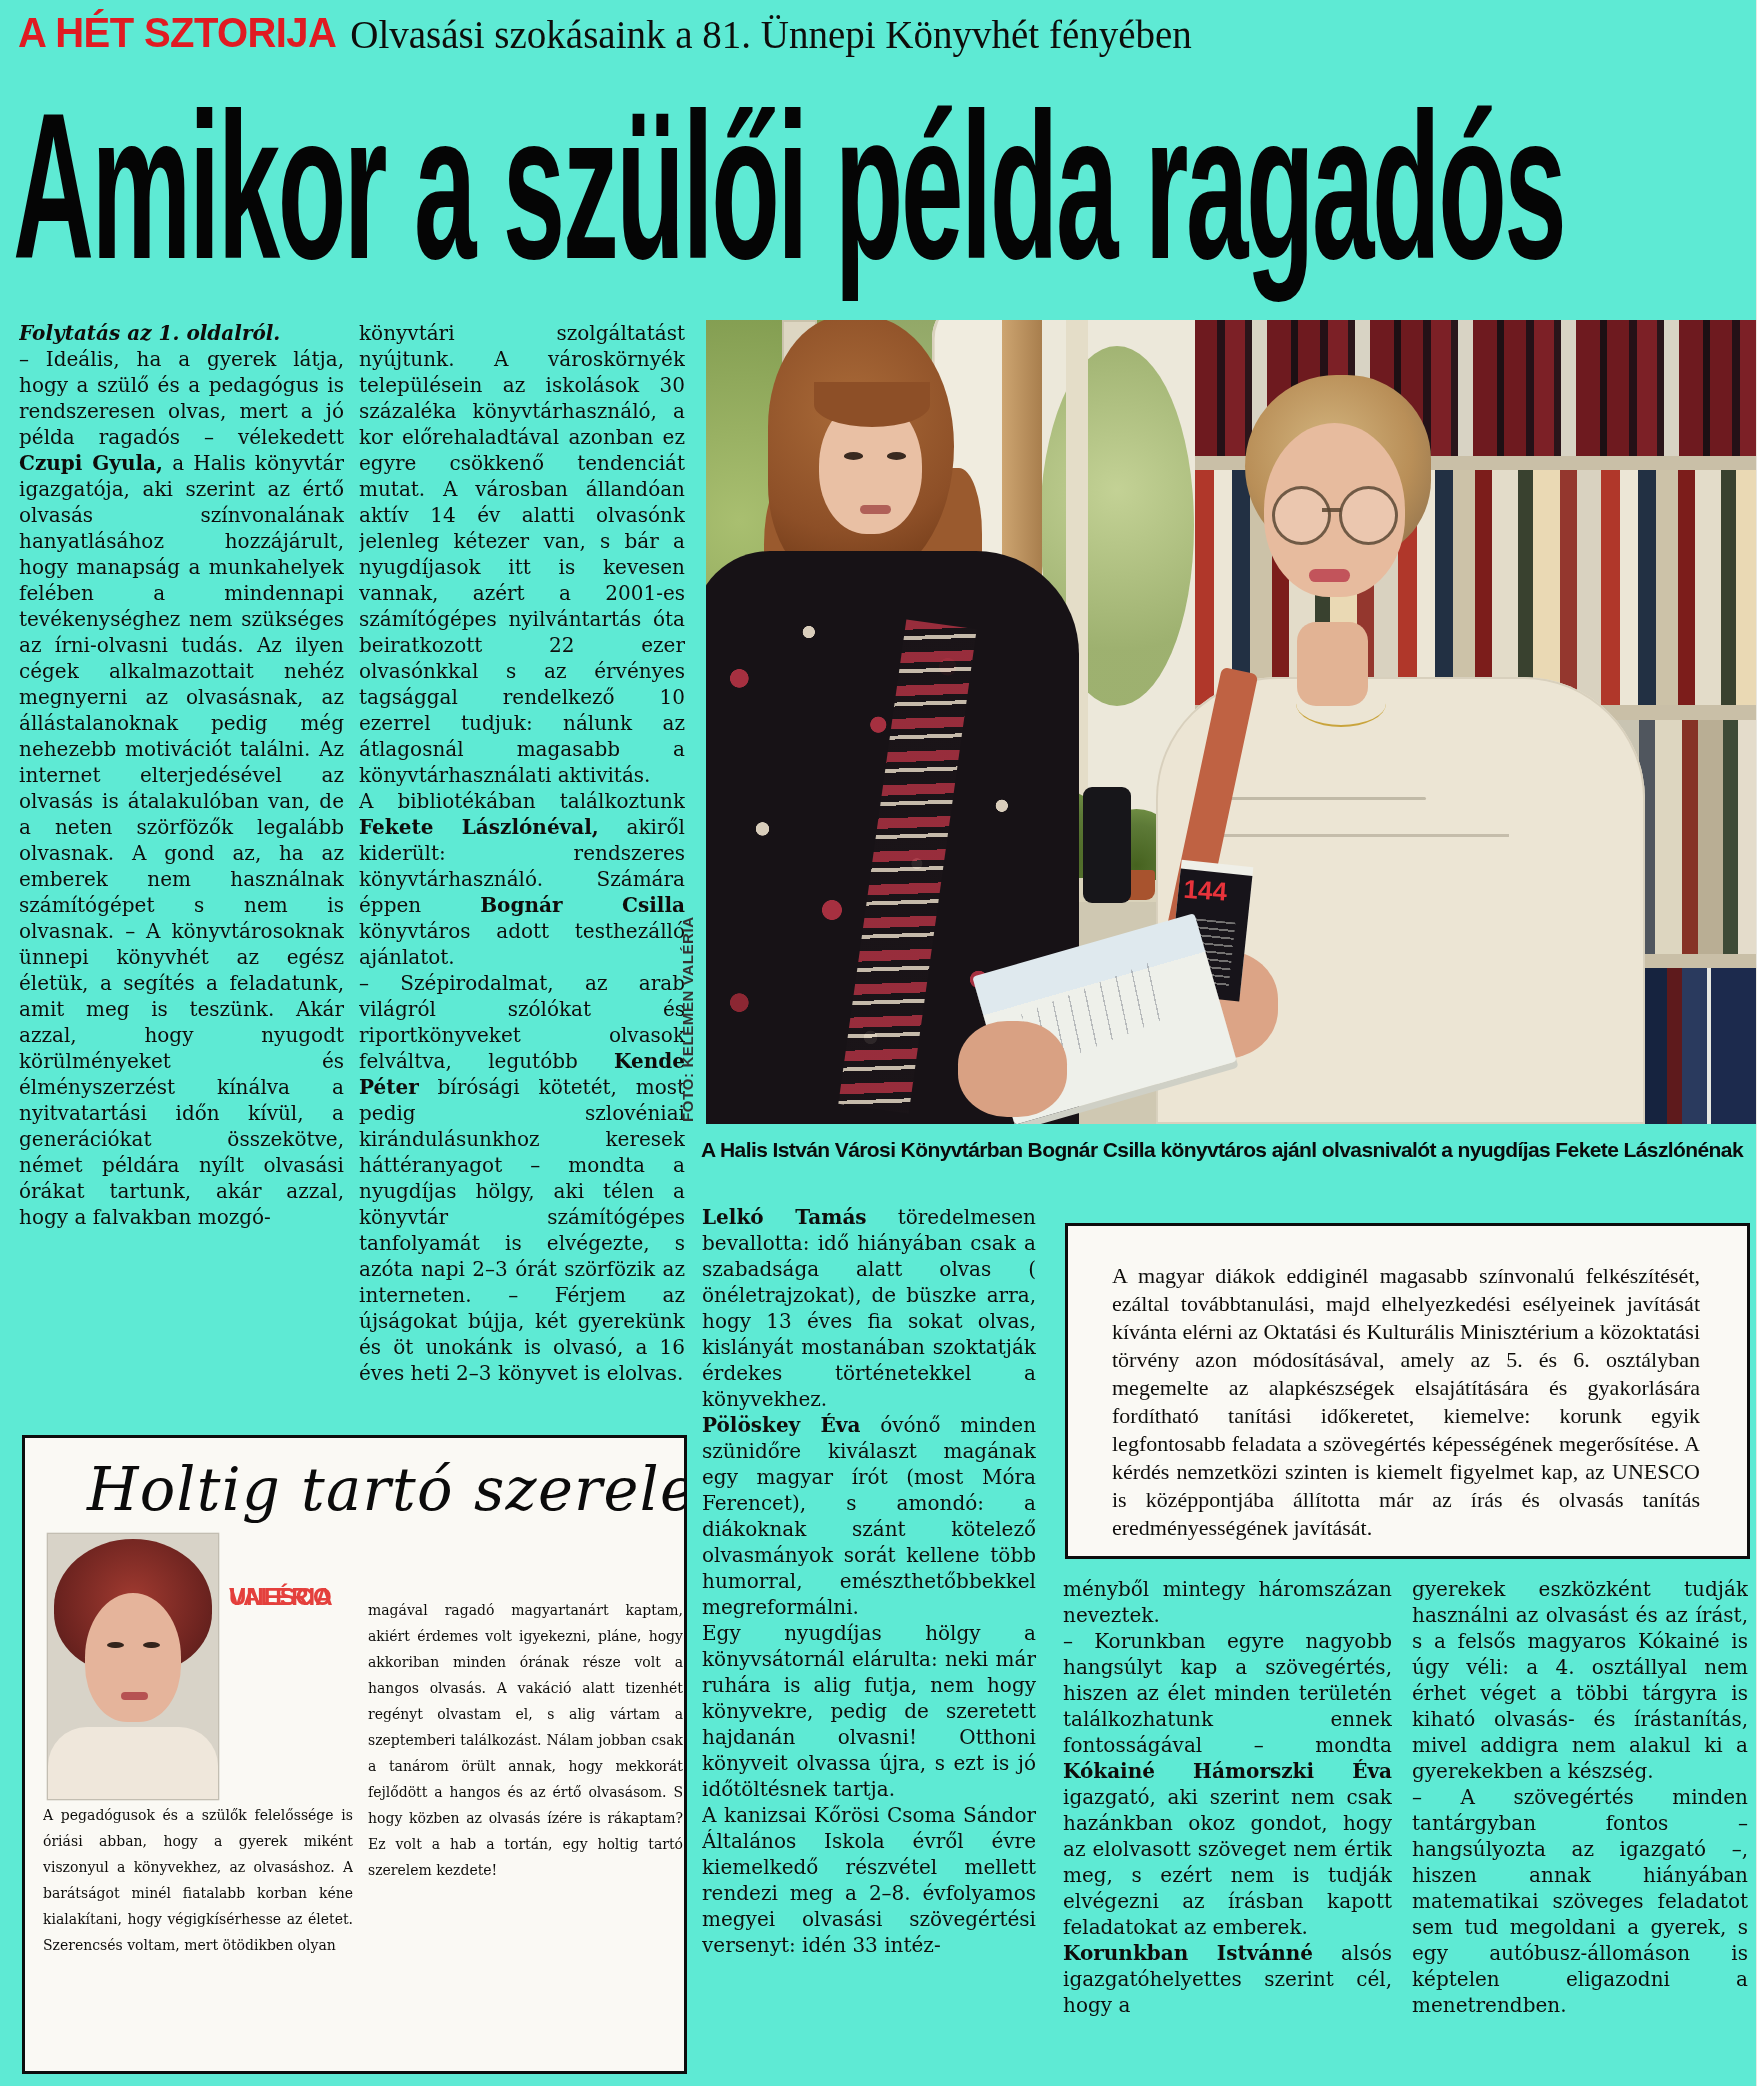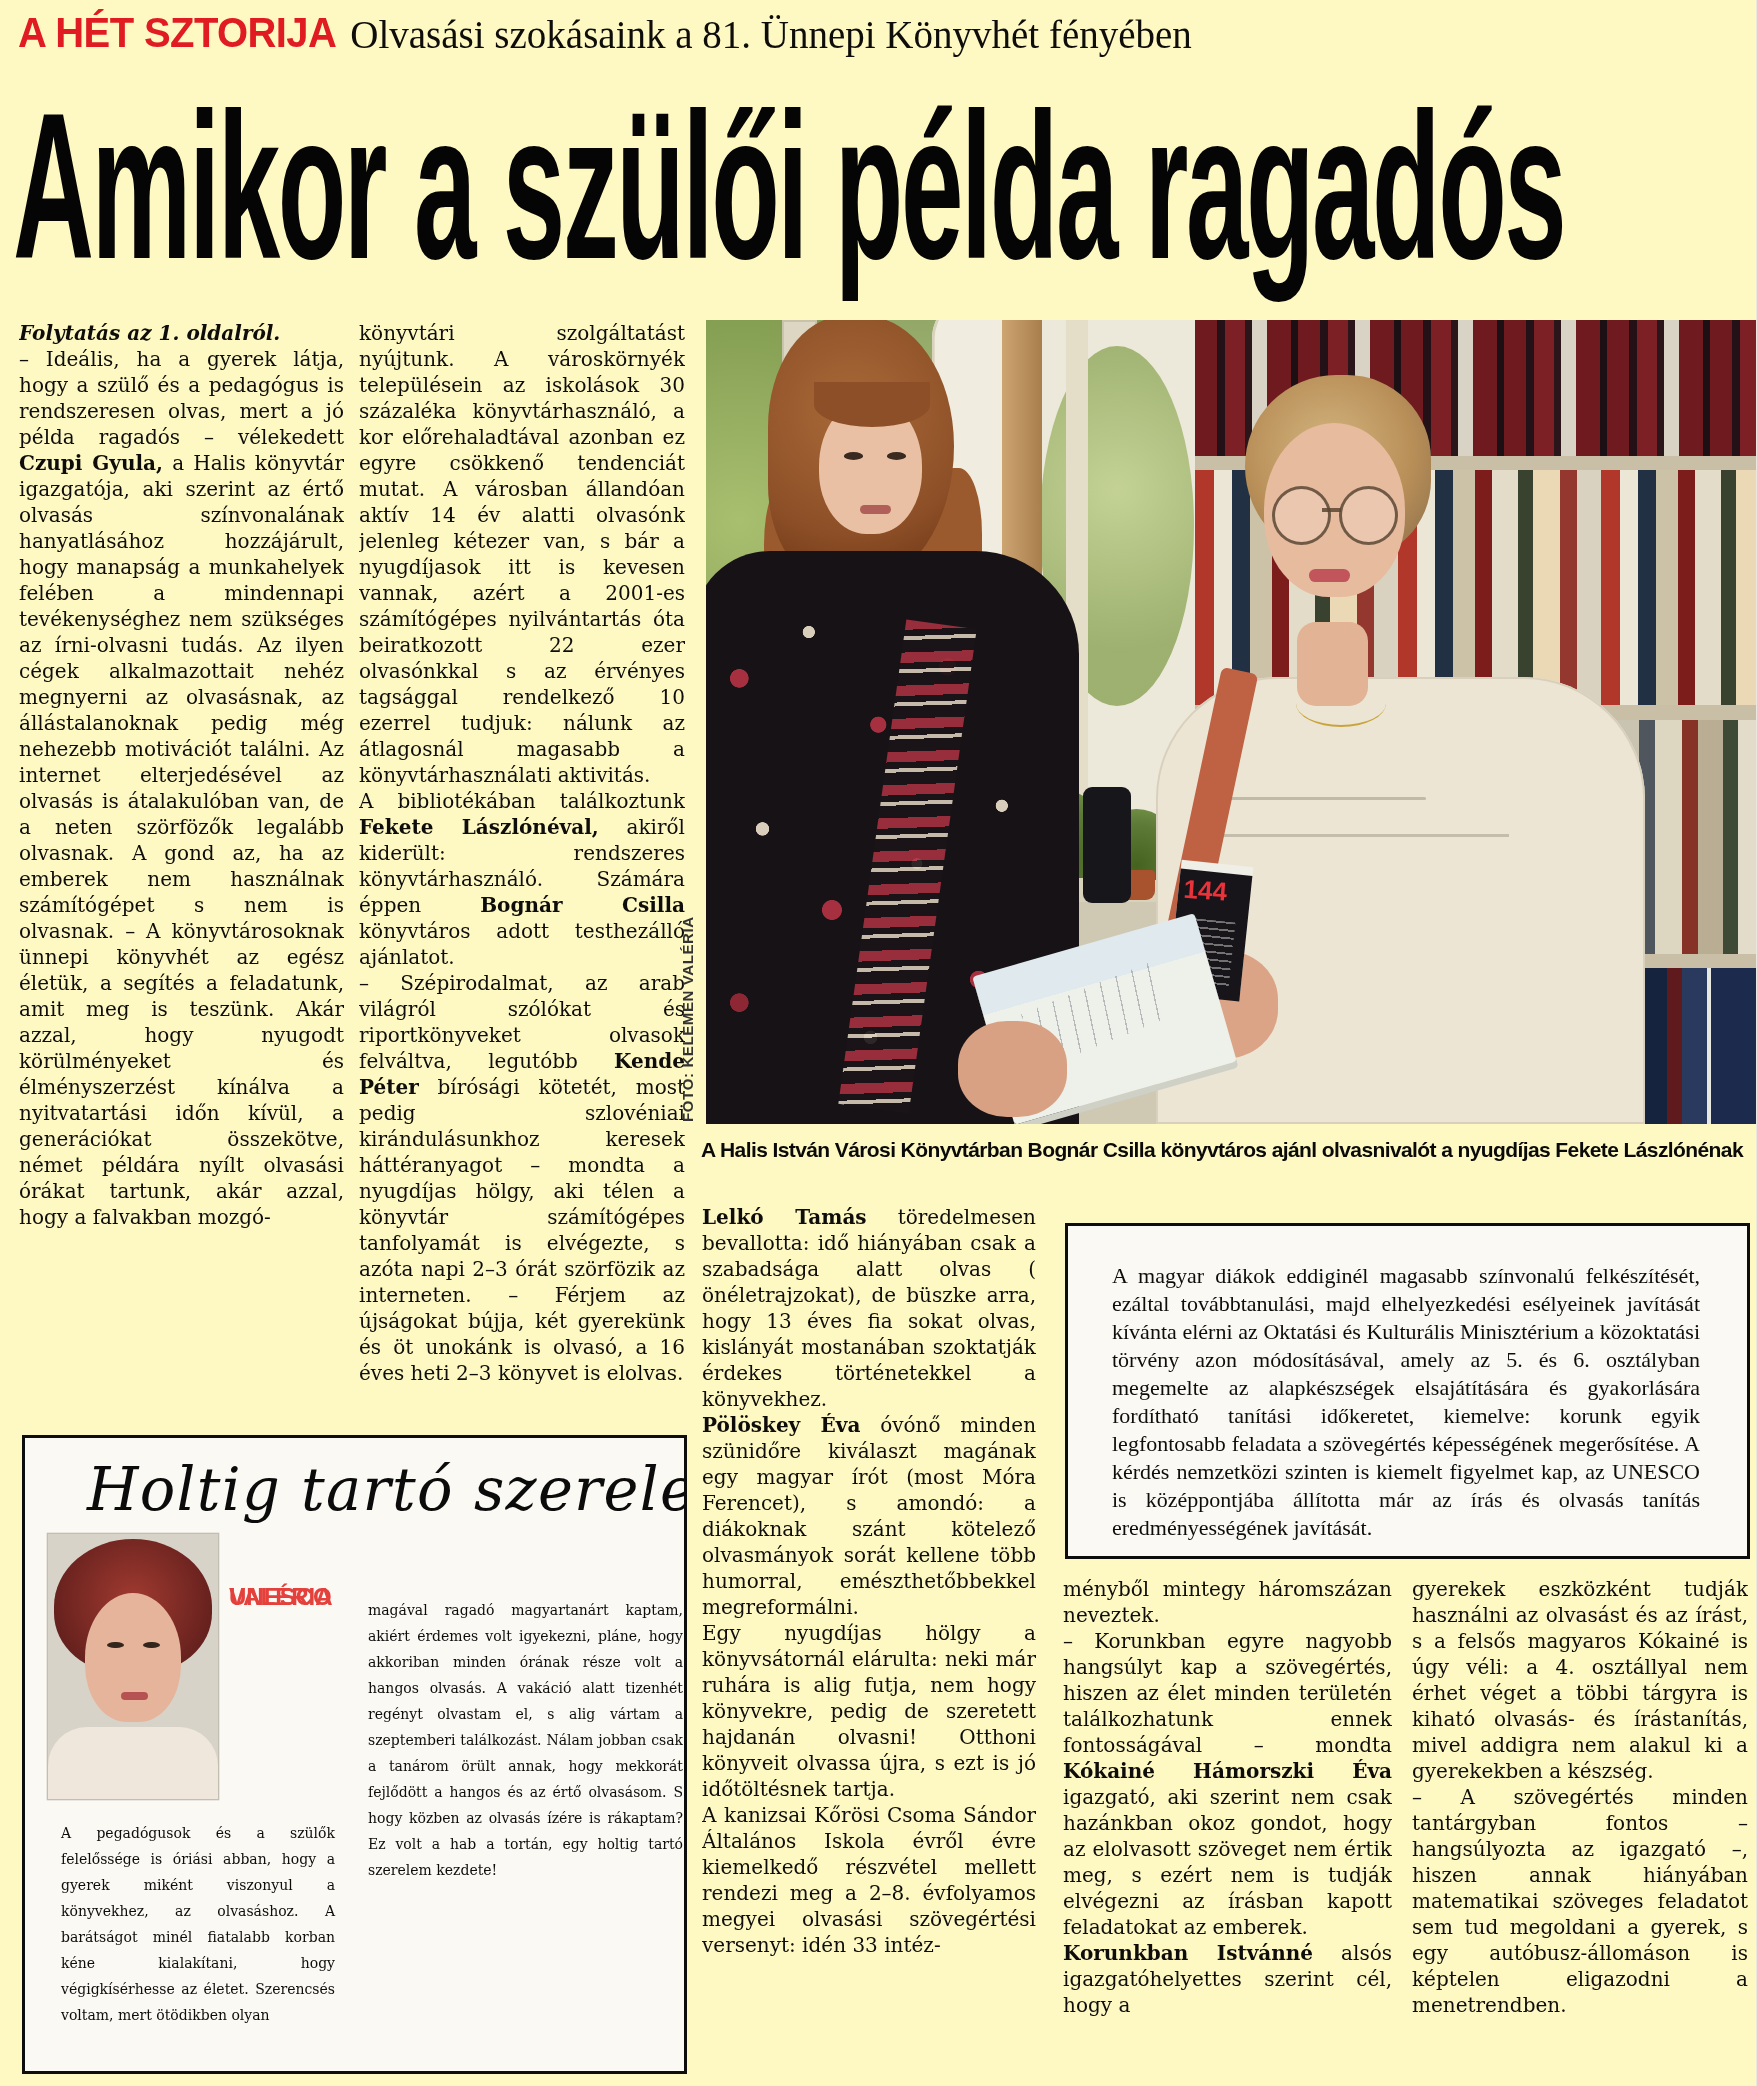--- a/index.html
+++ b/index.html
@@ -1,16 +1,16 @@
 <!DOCTYPE html>
 <html style="font-size:10.3px"><head>
 <meta charset="utf-8">
 <style>
   html,body{margin:0;padding:0;background:#e9e7e0;}
-  .page{position:relative;width:1756px;height:2087px;background:#fef9c3;overflow:hidden;
+  .page{position:relative;width:1756px;height:2087px;background:#5eead4;overflow:hidden;
         font-family:"DejaVu Serif",serif;color:#0e0d0b;}
   
   .kicker{position:absolute;left:18px;top:11.6px;white-space:nowrap;display:flex;align-items:baseline;gap:14px;}
   .kicker-red{font-family:"Liberation Sans",sans-serif;font-weight:bold;font-size:40px;
               letter-spacing:-0.6px;color:#e01b22;transform:scaleY(1.06);transform-origin:left bottom;}
   .kicker-rest{font-family:"Liberation Serif",serif;font-size:39px;color:#0e0d0b;}
   
   .headline{position:absolute;left:13px;top:82px;font-family:"Liberation Sans",sans-serif;
             font-weight:bold;font-size:181px;line-height:1;white-space:nowrap;letter-spacing:-3.9px;
             transform:scale(0.62,1.15);transform-origin:top left;color:#050505;}
@@ -254,21 +254,21 @@
       <div class="pt-eye1"></div>
       <div class="pt-eye2"></div>
       <div class="pt-lips"></div>
       <div class="pt-shoulders"></div>
     </div>
     <div class="f-author">
       <div>UNESCO</div>
       <div>VALÉRIA</div>
     </div>
     <div class="f-col f-col1">
-      <p style="margin:18px">A pegadógusok és a szülők felelőssége is óriási abban, hogy a gyerek miként viszonyul a könyvekhez, az olvasáshoz. A barátságot minél fiatalabb korban kéne kialakítani, hogy végigkísérhesse az életet. Szerencsés voltam, mert ötödikben olyan</p>
+      <p style="margin:0">A pegadógusok és a szülők felelőssége is óriási abban, hogy a gyerek miként viszonyul a könyvekhez, az olvasáshoz. A barátságot minél fiatalabb korban kéne kialakítani, hogy végigkísérhesse az életet. Szerencsés voltam, mert ötödikben olyan</p>
     </div>
     <div class="f-col f-col2">
       <p style="margin:0">magával ragadó magyartanárt kaptam, akiért érdemes volt igyekezni, pláne, hogy akkoriban minden órának része volt a hangos olvasás. A vakáció alatt tizenhét regényt olvastam el, s alig vártam a szeptemberi találkozást. Nálam jobban csak a tanárom örült annak, hogy mekkorát fejlődött a hangos és az értő olvasásom. S hogy közben az olvasás ízére is rákaptam? Ez volt a hab a tortán, egy holtig tartó szerelem kezdete!</p>
     </div>
   </div>
 
 </div>
 
 
 </body></html>

